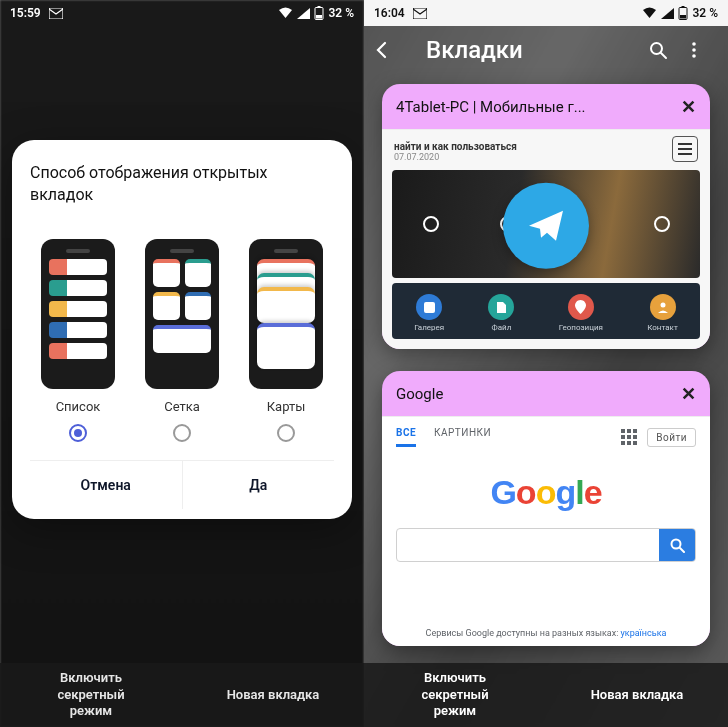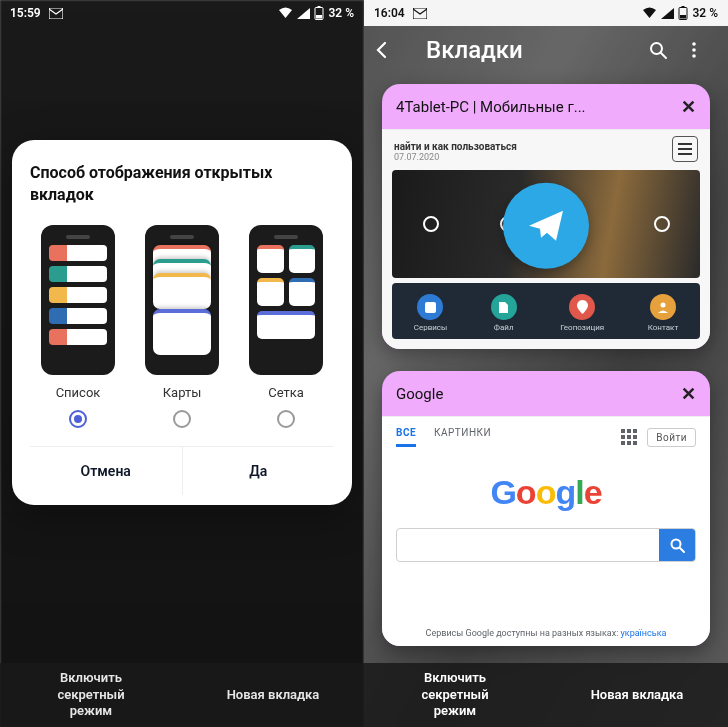--- a/index.html
+++ b/index.html
@@ -31,21 +31,21 @@
   }
   .dim { position: absolute; inset: 0; background: rgba(0,0,0,0.55); }
 
   .modal {
     position: absolute; left: 12px; right: 12px; top: 140px;
     background: #fff; border-radius: 22px;
     padding: 22px 18px 10px;
     box-shadow: 0 10px 40px rgba(0,0,0,0.35);
     z-index: 10;
   }
-  .modal-title { font-size: 16px; font-weight: 700; color: #111; margin-bottom: 20px; line-height: 1.35; }
+  .modal-title { font-size: 16px; font-weight: 400; color: #111; margin-bottom: 34px; line-height: 1.35; }
   .options { display: flex; justify-content: space-between; gap: 8px; margin-bottom: 8px; }
   .opt { flex: 1; display: flex; flex-direction: column; align-items: center; }
   .opt-label { font-size: 13px; color: #333; margin-top: 10px; }
   .radio {
     width: 18px; height: 18px; border-radius: 50%;
     border: 2px solid #999; margin-top: 10px; position: relative;
   }
   .radio.selected { border-color: #4e5fd8; }
   .radio.selected::after {
     content: ""; position: absolute; inset: 3px;
@@ -259,44 +259,44 @@
             </div>
           <div class="row">
               <div class="tab c5"></div>
               <div class="body"></div>
             </div>
         </div>
         <div class="opt-label">Список</div>
         <div class="radio selected"></div>
       </div>
       <div class="opt">
-        <div class="mock cards">
-          <div class="mock-notch"></div>
-          <div class="card-stack">
-            <div class="cs cs1"></div>
-              <div class="cs cs2"></div>
-              <div class="cs cs3"></div>
-              <div class="cs cs4"></div>
-          </div>
-        </div>
-        <div class="opt-label">Карты</div>
-        <div class="radio"></div>
-      </div>
-      <div class="opt">
         <div class="mock">
           <div class="mock-notch"></div>
           <div class="mg">
             <div class="g1"></div>
               <div class="g2"></div>
               <div class="g3"></div>
               <div class="g4"></div>
               <div class="wide"></div>
           </div>
         </div>
         <div class="opt-label">Сетка</div>
+        <div class="radio"></div>
+      </div>
+      <div class="opt">
+        <div class="mock cards">
+          <div class="mock-notch"></div>
+          <div class="card-stack">
+            <div class="cs cs1"></div>
+              <div class="cs cs2"></div>
+              <div class="cs cs3"></div>
+              <div class="cs cs4"></div>
+          </div>
+        </div>
+        <div class="opt-label">Карты</div>
         <div class="radio"></div>
       </div>
     </div>
     <div class="modal-actions">
       <div class="modal-btn">Отмена</div>
       <div class="modal-sep"></div>
       <div class="modal-btn">Да</div>
     </div>
   </div>
 
@@ -396,21 +396,21 @@
               </svg>
           </div>
         </div>
         <div class="pv1-dock">
           <div class="dock-item">
               <div class="di-c dc1">
                 <svg width="13" height="13" viewBox="0 0 13 13">
                   <rect x="1" y="1" width="11" height="11" rx="2" fill="#fff"></rect>
                 </svg>
               </div>
-              <span>Сервисы</span>
+              <span>Галерея</span>
             </div>
           <div class="dock-item">
               <div class="di-c dc2">
                 <svg width="11" height="13" viewBox="0 0 11 13">
                   <path d="M1 1 H7 L10 4 V12 H1 Z" fill="#fff"></path>
                 </svg>
               </div>
               <span>Файл</span>
             </div>
           <div class="dock-item">

